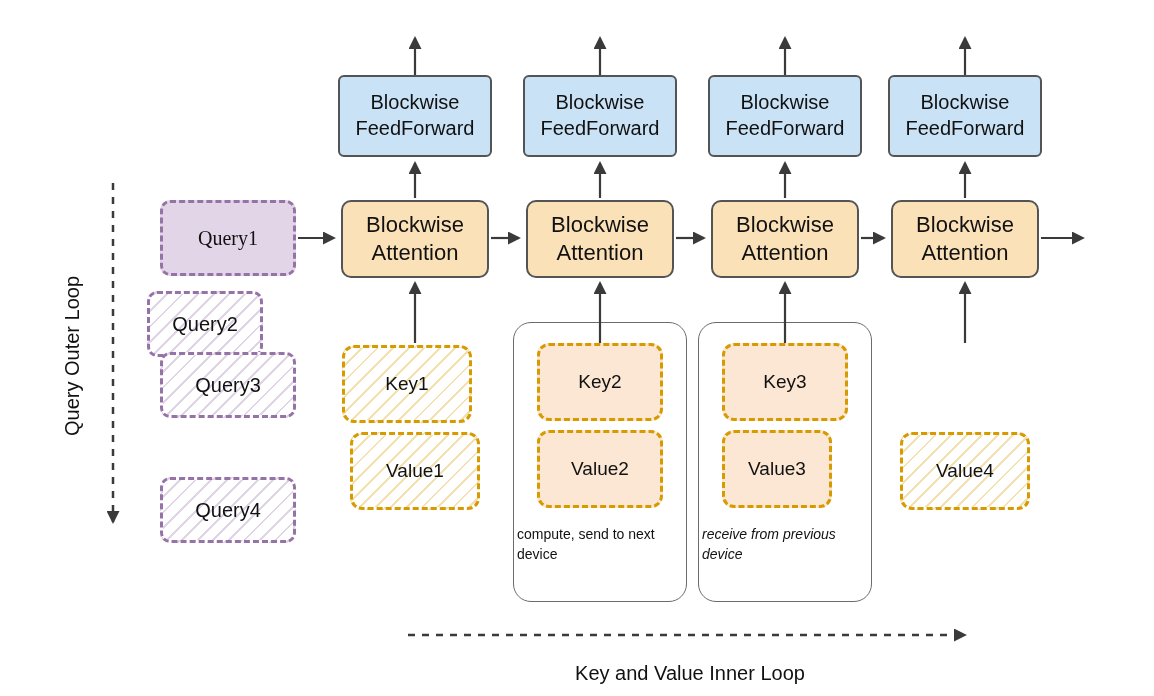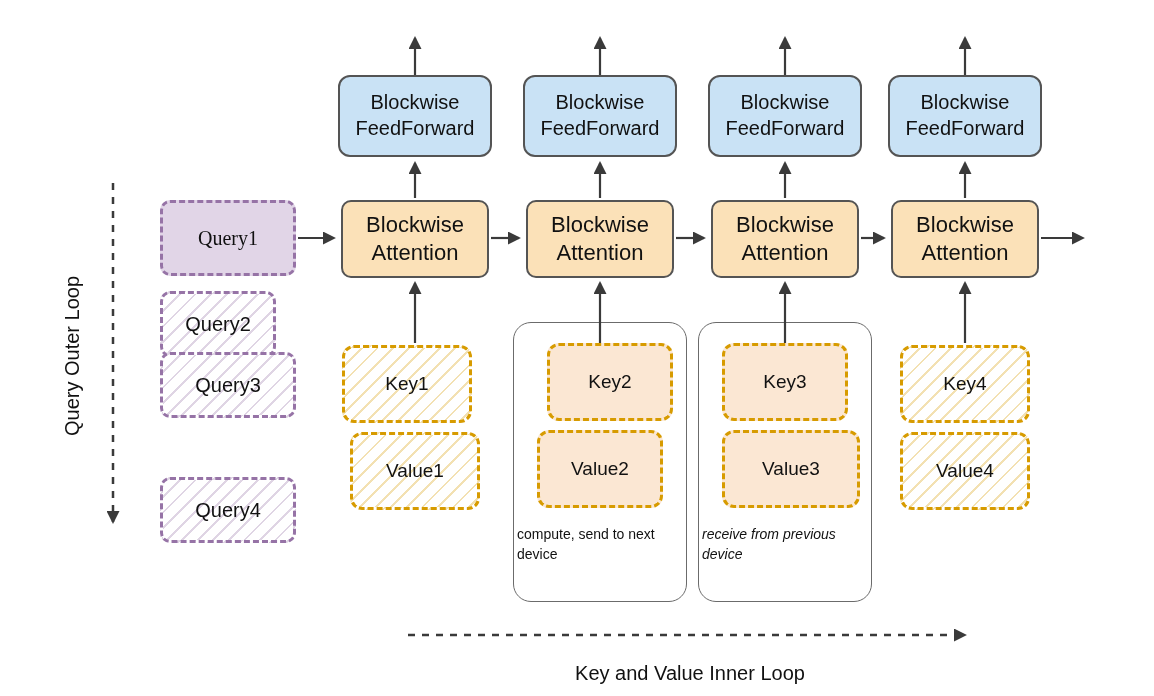--- a/index.html
+++ b/index.html
@@ -4,21 +4,21 @@
 <style>
   * { margin:0; padding:0; box-sizing:border-box; }
   html,body { background:#ffffff; }
   body { font-family:"Liberation Sans", sans-serif; color:#111; }
   .canvas { position:relative; width:1154px; height:696px; background:#fff; overflow:hidden; }
 
   .box { position:absolute; display:flex; align-items:center; justify-content:center;
          text-align:center; z-index:3; padding:4px; }
 
   .ff   { background:var(--feedforward-fill); border:2.5px solid var(--box-border);
-          border-radius:12px; font-size:20px; line-height:1.28; }
+          border-radius:6px; font-size:20px; line-height:1.28; }
   .attn { background:var(--attention-fill); border:2.5px solid var(--box-border);
           border-radius:10px; font-size:22px; line-height:1.28; }
 
   .kv { border:3px dashed var(--kv-border); border-radius:12px; font-size:19px; }
   .kv.filled  { background:var(--kv-fill); }
   .kv.hatched { background:repeating-linear-gradient(135deg, rgba(215,155,0,0.30) 0 2px,
                 transparent 2px 11px) #fff; }
 
   .query { border:3px dashed var(--query-border); border-radius:10px; font-size:20px; }
   .query.filled  { background:var(--query-fill); }
@@ -76,39 +76,38 @@
     <line class="arrow" x1="1041" y1="238" x2="1083" y2="238" marker-end="url(#ah)"></line>
 
     <line class="arrow dashed" x1="113" y1="183" x2="113" y2="522" marker-end="url(#ah)"></line>
     <line class="arrow dashed" x1="408" y1="635" x2="965" y2="635" marker-end="url(#ah)"></line>
   </svg>
 
   <div class="axis-label rot" style="left:72px; top:356px;">Query Outer Loop</div>
   <div class="axis-label ctr" style="left:690px; top:673px;">Key and Value Inner Loop</div>
 
   <div class="box query filled" style="left:160px; top:200px; width:136px; height:76px;font-family:Liberation Serif, serif;">Query1</div>
-  <div class="box query hatched" style="left:160px; top:291px; width:116px; height:66px;">Query2</div>
+  <div class="box query hatched" style="left:147px; top:291px; width:116px; height:66px;">Query2</div>
   <div class="box query hatched" style="left:160px; top:352px; width:136px; height:66px;">Query3</div>
   <div class="box query hatched" style="left:160px; top:477px; width:136px; height:66px;">Query4</div>
 
   <div class="box ff" style="left:338px; top:75px;  width:154px; height:82px;">Blockwise FeedForward</div>
   <div class="box attn" style="left:341px; top:200px; width:148px; height:78px;">Blockwise Attention</div>
   <div class="box kv hatched" style="left:342px; top:345px; width:130px; height:78px;">Key1</div>
   <div class="box kv hatched" style="left:350px; top:432px; width:130px; height:78px;">Value1</div>
 
   <div class="box ff" style="left:523px; top:75px;  width:154px; height:82px;">Blockwise FeedForward</div>
   <div class="box attn" style="left:526px; top:200px; width:148px; height:78px;">Blockwise Attention</div>
-  <div class="box kv filled" style="left:537px; top:343px; width:126px; height:78px;margin-left:10px;">Key2</div>
+  <div class="box kv filled" style="left:537px; top:343px; width:126px; height:78px;">Key2</div>
   <div class="box kv filled" style="left:537px; top:430px; width:126px; height:78px;">Value2</div>
   <div class="caption" style="left:517px; top:524px; width:166px;">compute, send to next device</div>
 
   <div class="box ff" style="left:708px; top:75px;  width:154px; height:82px;">Blockwise FeedForward</div>
   <div class="box attn" style="left:711px; top:200px; width:148px; height:78px;">Blockwise Attention</div>
   <div class="box kv filled" style="left:722px; top:343px; width:126px; height:78px;">Key3</div>
-  <div class="box kv filled" style="left:722px; top:430px; width:138px; height:78px;">Value3</div>
+  <div class="box kv filled" style="left:722px; top:430px; width:110px; height:78px;">Value3</div>
   <div class="caption" style="left:702px; top:524px; width:166px;font-style:italic;">receive from previous device</div>
 
   <div class="box ff" style="left:888px; top:75px;  width:154px; height:82px;">Blockwise FeedForward</div>
   <div class="box attn" style="left:891px; top:200px; width:148px; height:78px;">Blockwise Attention</div>
-  <div class="box kv hatched" style="left:900px; top:345px; width:130px; height:78px;">Key4</div>
   <div class="box kv hatched" style="left:900px; top:432px; width:130px; height:78px;">Value4</div>
 
 </div>
 
 </body></html>

